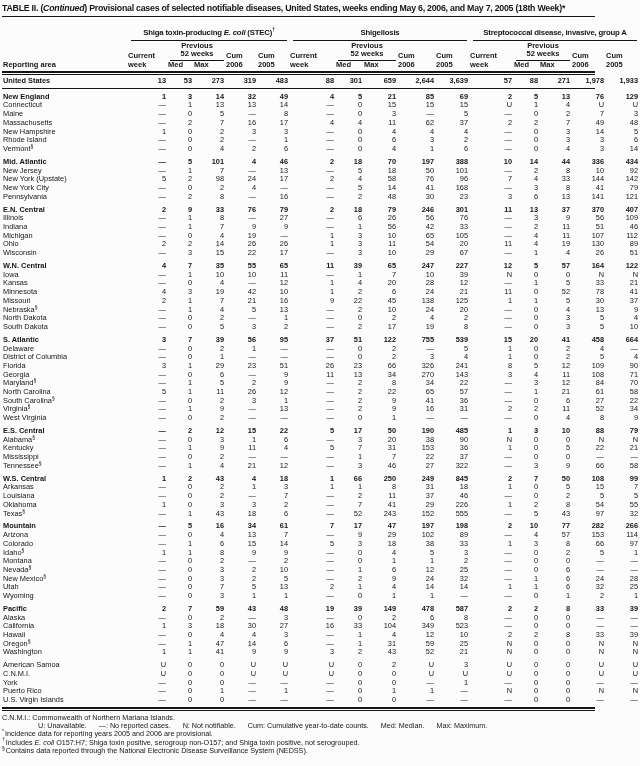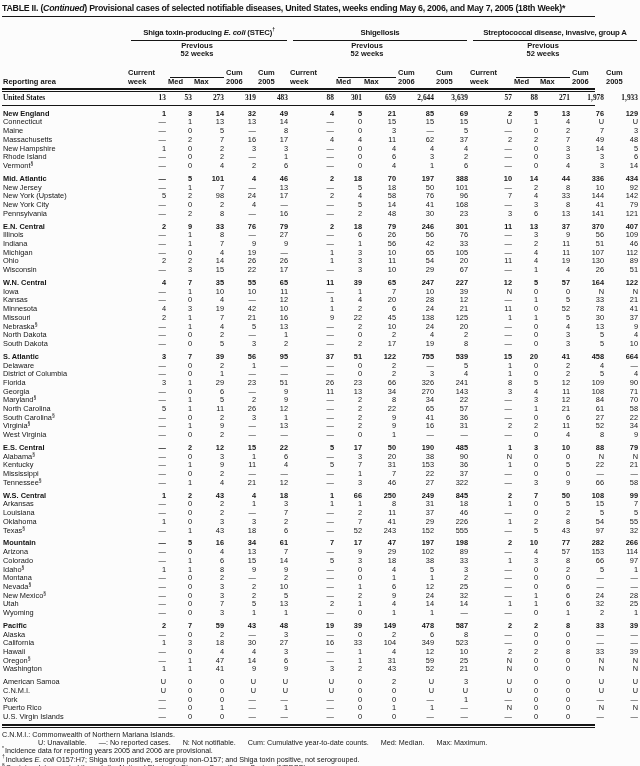--- a/index.html
+++ b/index.html
@@ -11,30 +11,30 @@
   .title { font-weight:bold; font-size:8.8px; letter-spacing:-0.25px; white-space:nowrap;
            border-bottom:1.6px solid #151515; padding-bottom:3px; }
   .title i { font-style:italic; }
 
   .hg { display:grid; grid-template-columns:var(--cols); margin-top:12px;
         font-weight:bold; font-size:7.5px; line-height:8.6px; align-items:end; }
   .gl { text-align:center; border-bottom:1px solid #151515; padding-bottom:2px; margin:0 3px 1px 3px;
         font-size:7.8px; letter-spacing:-0.2px; white-space:nowrap; }
   .hc { text-align:left; padding-right:2px; }
   .hcc { text-align:center; }
-  .w52 { border-bottom:1px solid #151515; padding-bottom:18px; margin:0 2px; }
+  .w52 { border-bottom:1px solid #151515; padding-bottom:1px; margin:0 2px; }
   .ra  { text-align:left; padding-left:1px; }
 
   .dblrule { border-top:2.2px solid #151515; border-bottom:1px solid #151515; height:4px; margin-top:2px; }
 
   .tbody { margin-top:2px; }
   .trow { display:grid; grid-template-columns:var(--cols); font-size:7.4px; line-height:8.7px; }
   .trow.bold { font-weight:bold; }
   .trow.gap { margin-top:4.2px; }
-  .trow.rule { border-bottom:1px solid #151515; padding-bottom:1.5px; margin-bottom:0.5px;font-family:Liberation Serif, serif; }
+  .trow.rule { border-bottom:1px solid #151515; padding-bottom:1.5px; margin-bottom:0.5px; }
   .cell { text-align:right; padding-right:2px; white-space:nowrap; }
   .cell.label { text-align:left; padding-left:1px; }
 
   sup { font-size:5px; vertical-align:super; line-height:0; }
 
   .fns { margin-top:3px; font-size:7.2px; line-height:8.3px; }
   .legend { display:flex; gap:12px; white-space:nowrap;padding-left:36px; }
   .fnline sup { margin-right:1px; }
   .fnline i, .fns i { font-style:italic; }
 </style>

